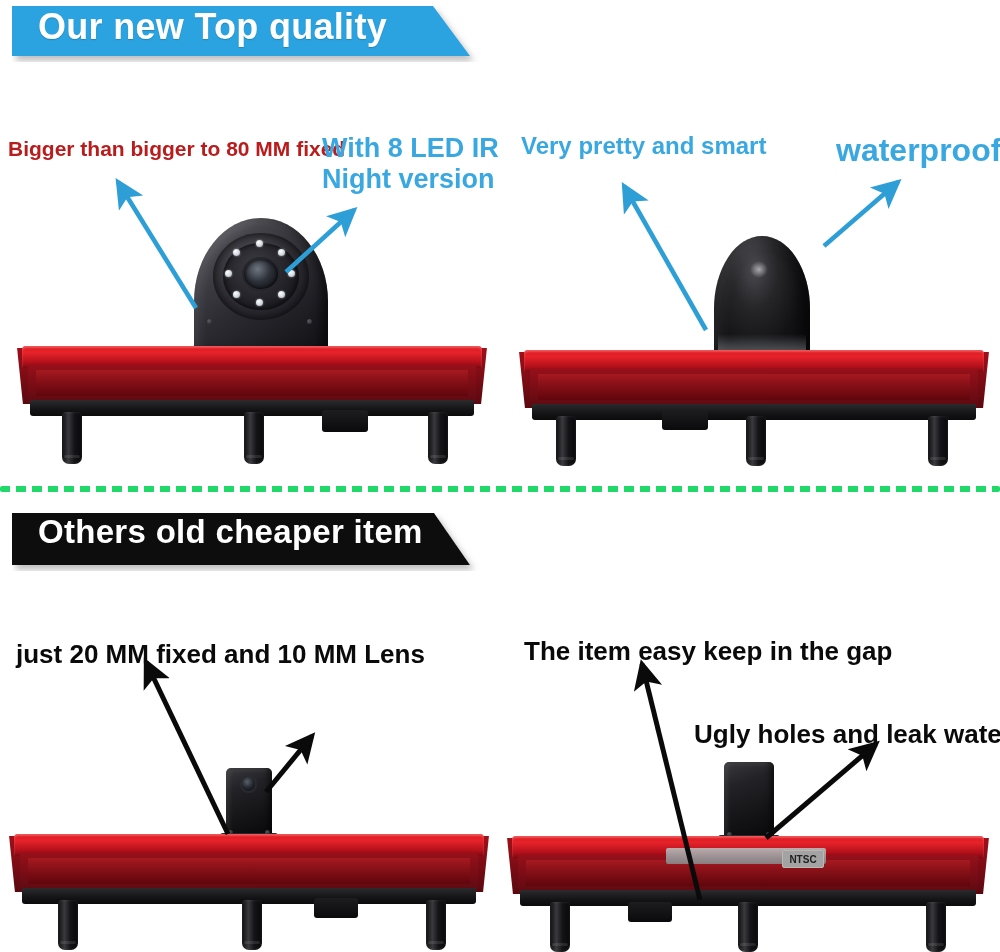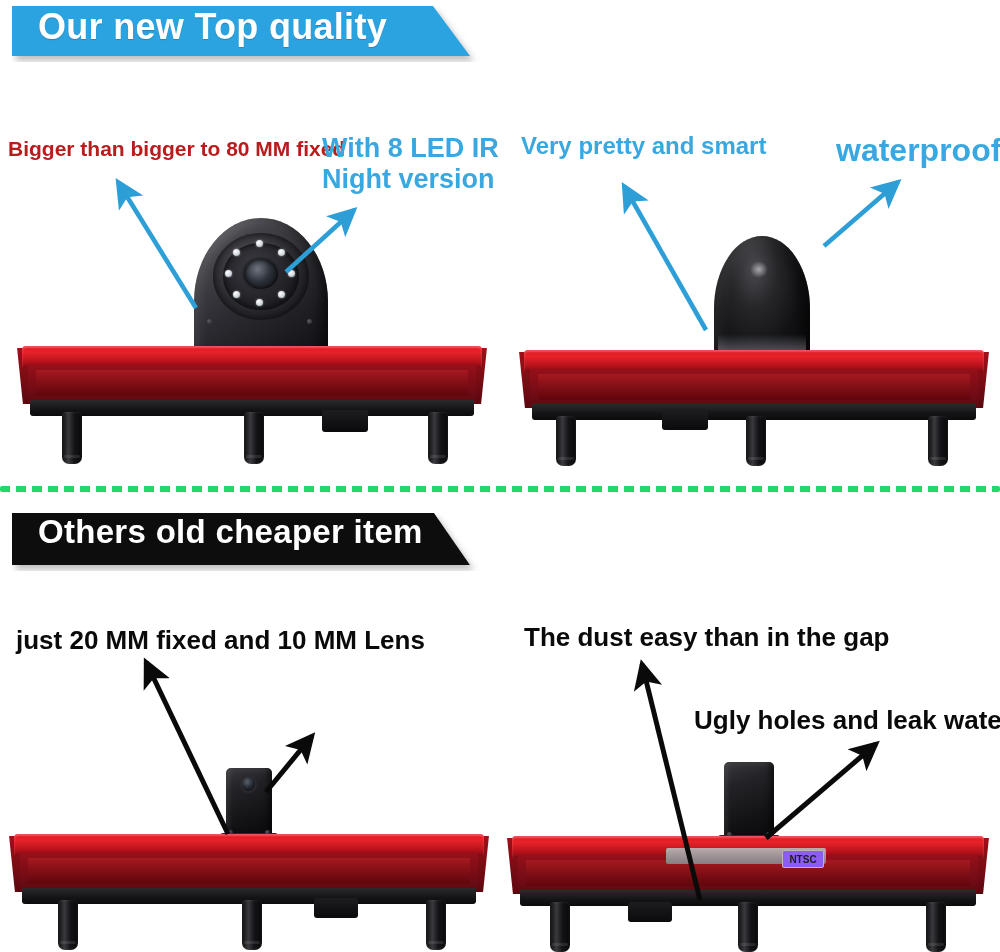--- a/index.html
+++ b/index.html
@@ -21,21 +21,21 @@
   #banner-bottom .blabel{font-size:33px;padding-left:26px;}
 
   
   #divider{left:0px;top:486px;width:1000px;height:6px;
     background-image:repeating-linear-gradient(to right,#21d968 0px,#21d968 10px,rgba(255,255,255,0) 10px,rgba(255,255,255,0) 16px);
     border-radius:2px;}
 
   
   .note{position:absolute;white-space:pre;line-height:1.16;}
   .note.blue{color:#3aa8e0;font-weight:700;}
-  .note.black{color:#0a0a0a;font-weight:700;}
+  .note.black{color:#0a0a0a;font-weight:700;margin-top:14px;}
 
   #note-bigger{left:8px;top:137px;font-size:21px;color:#b91c1c;text-align:center;}
   #note-led{left:322px;top:133px;font-size:27px;}
   #note-pretty{left:521px;top:132px;font-size:24px;}
   #note-waterproof{left:836px;top:132px;font-size:32px;}
 
   #note-just20{left:16px;top:625px;font-size:26px;}
   #note-noir{left:268px;top:679px;font-size:26px;}
   #note-dust{left:524px;top:622px;font-size:26px;}
   #note-ugly{left:694px;top:705px;font-size:26px;}
@@ -111,21 +111,21 @@
   .camC .dome{position:absolute;left:0;top:0;width:100%;height:100%;
     background:radial-gradient(ellipse at 42% 26%,#4a4a50 0%,#262629 30%,#131316 62%,#0a0a0c 100%);
     border-radius:50% 50% 10% 10% / 58% 58% 6% 6%;
     box-shadow:inset -8px -6px 16px rgba(0,0,0,.65), inset 6px 5px 14px rgba(255,255,255,.10);}
   .camC .hl{position:absolute;left:38%;top:20%;width:18%;height:13%;border-radius:50%;
     background:radial-gradient(ellipse at 50% 50%,rgba(255,255,255,.55),rgba(255,255,255,0) 70%);}
   .camC .shade{position:absolute;left:4%;bottom:0;width:92%;height:22%;
     background:linear-gradient(180deg,rgba(255,255,255,0),rgba(210,215,222,.55));border-radius:0 0 8px 8px;}
 
   
-  .sticker{position:absolute;background:#8b5cf6;border:1px solid #b8b8b4;border-radius:2px;
+  .sticker{position:absolute;background:#a3a3a3;border:1px solid #b8b8b4;border-radius:2px;
     display:flex;align-items:center;justify-content:center;color:#202020;font-weight:700;}
   .platebar{position:absolute;background:linear-gradient(180deg,#b9bcbd,#85888a);border-radius:2px;opacity:.9;}
 </style>
 </head>
 <body>
 
 <div id="stage">
 
   <div class="banner" id="banner-top">
     <svg class="bshape" viewBox="0 0 470 56" preserveAspectRatio="none">
@@ -270,21 +270,21 @@
     <div class="post" style="left:414px;top:140px;height:50px;"></div>
   </div>
 
   <div class="note blue" id="note-bigger">Bigger than bigger to 80 MM fixed</div>
   <div class="note blue" id="note-led">With 8 LED IR
 Night version</div>
   <div class="note blue" id="note-pretty">Very pretty and smart</div>
   <div class="note blue" id="note-waterproof">waterproof</div>
 
   <div class="note black" id="note-just20">just 20 MM fixed and 10 MM Lens</div>
-  <div class="note black" id="note-dust">The dust easy than in the gap</div>
+  <div class="note black" id="note-dust">The item easy keep in the gap</div>
   <div class="note black" id="note-ugly">Ugly holes and leak water</div>
 
   <svg id="arrows" viewBox="0 0 1000 952">
     <defs>
       <marker id="abHead" markerWidth="7" markerHeight="7" refX="5.4" refY="3.5" orient="auto" markerUnits="strokeWidth">
         <path d="M0,0.4 L6.4,3.5 L0,6.6 L1.5,3.5 Z" fill="#2d9fd6"></path>
       </marker>
       <marker id="akHead" markerWidth="6.4" markerHeight="6.4" refX="5" refY="3.2" orient="auto" markerUnits="strokeWidth">
         <path d="M0,0.3 L6,3.2 L0,6.1 L1.4,3.2 Z" fill="#0a0a0a"></path>
       </marker>

